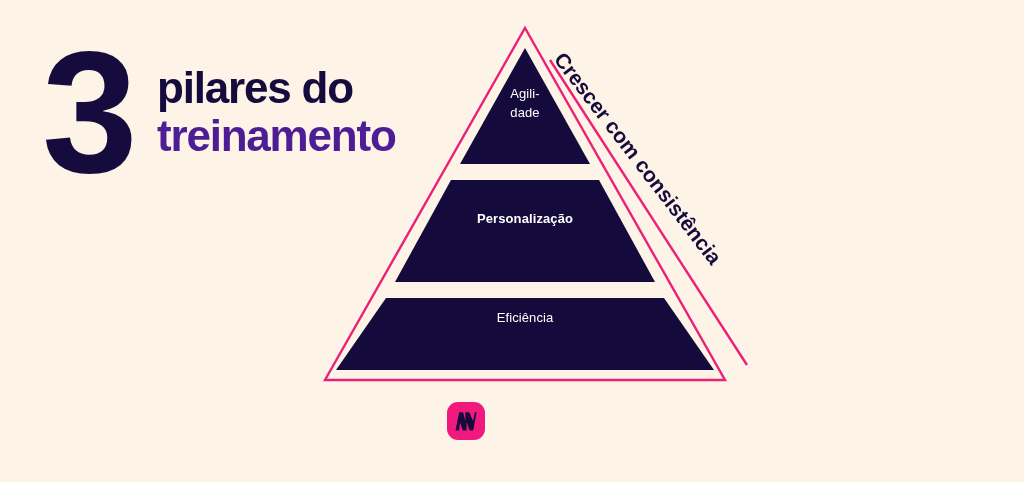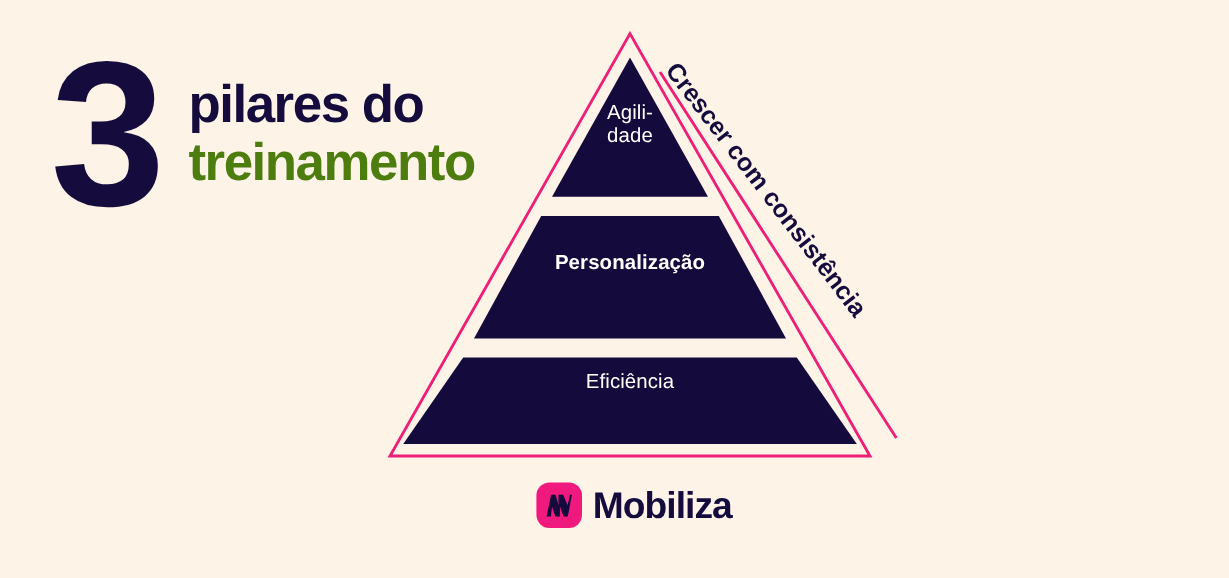--- a/index.html
+++ b/index.html
@@ -46,40 +46,40 @@
     width: 330px;
   }
   .hl {
     font-size: 44px;
     line-height: 48px;
     font-weight: 700;
     letter-spacing: -1.2px;
     white-space: nowrap;
   }
   .hl-navy { color: #150B3D; margin-top: 26px; }
-  .hl-pink { color: #4d7c0f; }
+  .hl-pink { color: #4c1d95; }
 
   
   .pyramid-wrap {
     position: absolute;
     left: 300px;
     top: 12px;
     width: 480px;
     height: 385px;
   }
   .pyramid-wrap svg {
     position: absolute;
     left: 0;
     top: 0;
     display: block;
   }
   .tier-label {
     position: absolute;
     color: #FFFFFF;
-    font-size: 17px;
+    font-size: 13px;
     line-height: 19px;
     font-weight: 400;
     text-align: center;
     letter-spacing: 0.1px;
     white-space: pre-line;
   }
   .tier-label-1 {
     left: 170px;
     top: 72px;
     width: 110px;
@@ -172,16 +172,15 @@
   </div>
 
   <div class="side-caption">Crescer com consistência</div>
 
   <div class="logo">
     <div class="logo-mark">
       <svg width="24" height="22" viewBox="0 0 24 22">
         <path d="M1.5 20.5 L5.2 2.2 L9.0 2.2 L11.4 11.0 L11.4 2.2 L15.3 2.2 L19.0 11.0 L21.0 2.2 L22.6 2.2 L19.2 20.5 L15.6 20.5 L12.6 12.0 L12.6 20.5 L8.8 20.5 L6.0 12.2 L5.1 20.5 Z" fill="#140A3C"></path>
       </svg>
     </div>
-    <div class="logo-word">Mobiliza</div>
   </div>
 
 </div>
 
 </body></html>

